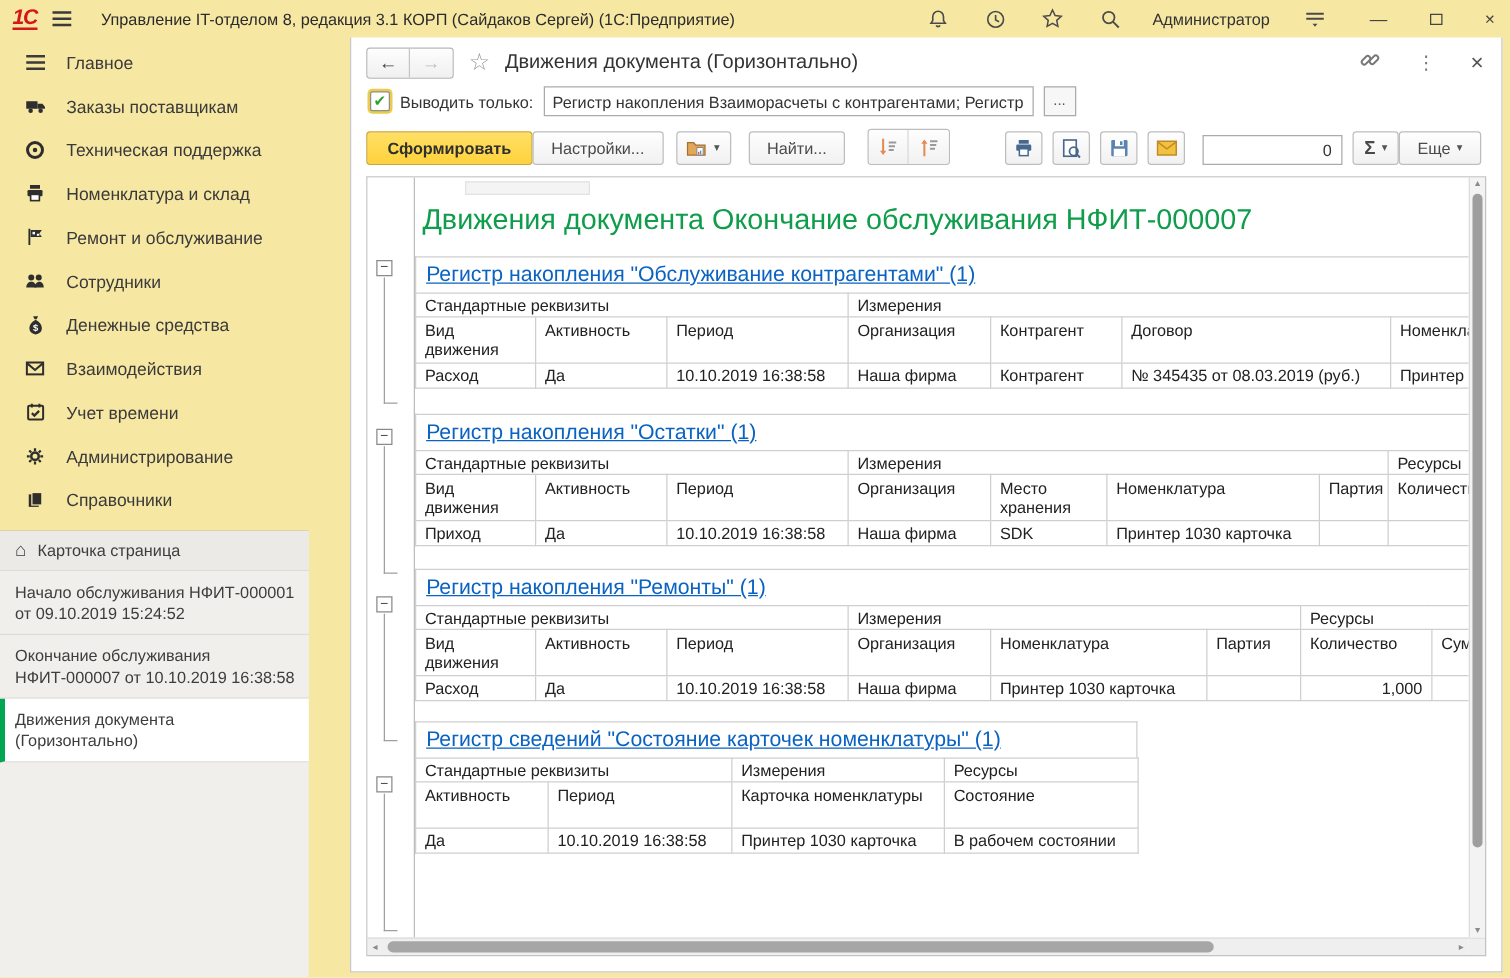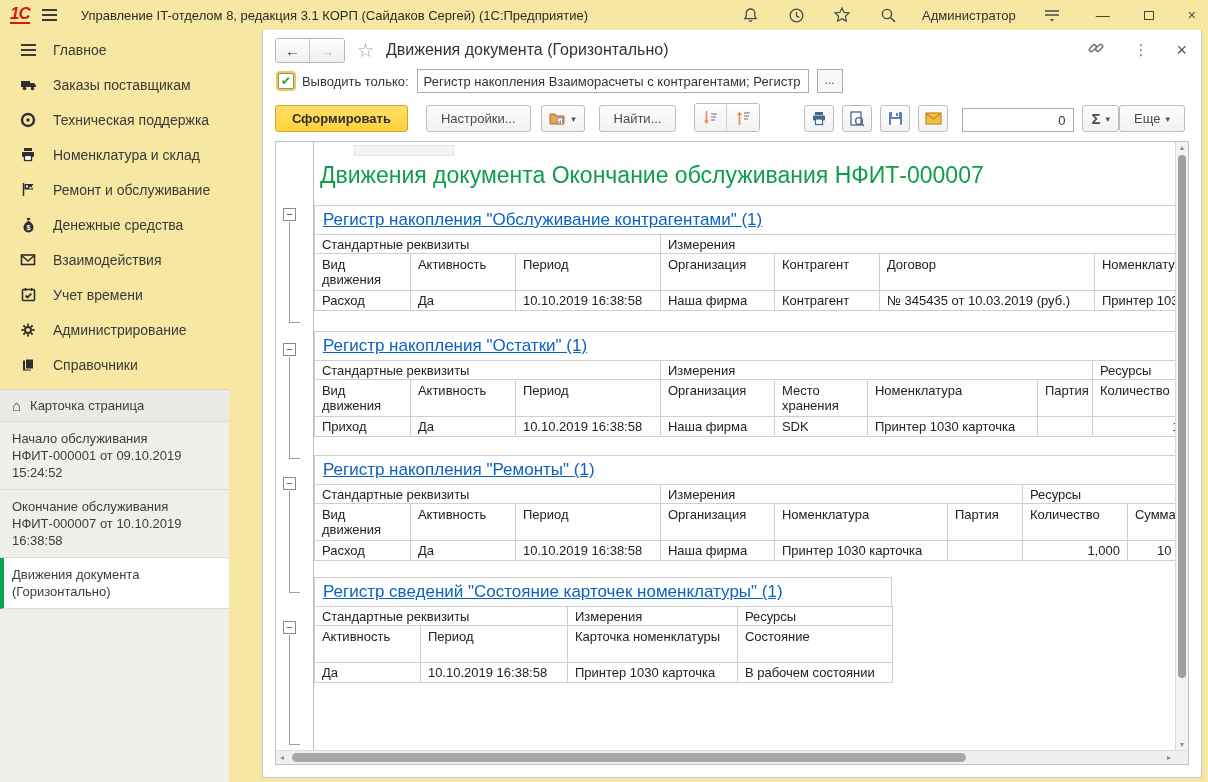--- a/index.html
+++ b/index.html
@@ -217,20 +217,31 @@
               <path d="M2.5 1v13" stroke="#2e2e2e" stroke-width="1.5"></path>
               <path d="M3.5 2h9l-2 2.8 2 2.8h-9z" fill="#2e2e2e"></path>
               <rect x="5" y="3.5" width="2" height="2" fill="#fff"></rect>
               <rect x="8.5" y="5" width="2" height="1.6" fill="#fff"></rect>
             </svg>
           </span>
         <span>Ремонт и обслуживание</span>
       </div>
       <div class="menu-item">
         <span class="mi-ico">
+          <svg width="16" height="14" viewBox="0 0 16 14">
+              <circle cx="5" cy="4" r="2.4" fill="#2e2e2e"></circle>
+              <circle cx="11" cy="4" r="2.4" fill="#2e2e2e"></circle>
+              <path d="M1 12c0-3 2-4.6 4-4.6S9 9 9 12z" fill="#2e2e2e"></path>
+              <path d="M7.5 12c.3-2.6 2-4.6 3.8-4.6 2 0 3.7 1.6 3.7 4.6z" fill="#2e2e2e"></path>
+            </svg>
+          </span>
+        <span>Сотрудники</span>
+      </div>
+      <div class="menu-item">
+        <span class="mi-ico">
           <svg width="15" height="16" viewBox="0 0 15 16">
               <path d="M5.5 1h4L8.3 3.4H6.7z" fill="#2e2e2e"></path>
               <path d="M7.5 3.8C4.3 5.6 2.5 8 2.5 10.5a5 5 0 0 0 10 0c0-2.5-1.8-4.9-5-6.7z" fill="#2e2e2e"></path>
               <text x="7.5" y="13" font-size="7.5" fill="#fff" text-anchor="middle" font-weight="bold">$</text>
             </svg>
           </span>
         <span>Денежные средства</span>
       </div>
       <div class="menu-item">
         <span class="mi-ico">
@@ -308,21 +319,21 @@
 
     <div class="filter-row">
       <span class="chk">✔</span>
       <span class="filter-label">Выводить только:</span>
       <input class="filter-field" readonly="" value="Регистр накопления Взаиморасчеты с контрагентами; Регистр н" style="">
       <span class="dots-btn">...</span>
     </div>
 
     <div class="toolbar-row">
       <button class="btn btn-generate">Сформировать</button>
-      <button class="btn" style="margin-left:18px;">Настройки...</button>
+      <button class="btn" style="">Настройки...</button>
       <button class="btn icobtn" style="margin-left:10px;width:44px;">
         <svg width="17" height="15" viewBox="0 0 17 15">
               <path d="M1 3h5l1.5 2H15v8H1z" fill="#e2a75b" stroke="#a86f2e" stroke-width="1"></path>
               <rect x="8.5" y="7" width="5" height="6" fill="#fff" stroke="#888" stroke-width="0.8"></rect>
               <rect x="9.5" y="10.5" width="1" height="2" fill="#d04a3a"></rect>
               <rect x="11" y="9.5" width="1" height="3" fill="#5a87c5"></rect>
             </svg>
         <span class="caret">▾</span>
       </button>
       <button class="btn" style="margin-left:14px;">Найти...</button>
@@ -424,21 +435,21 @@
               <td>Контрагент</td>
               <td>Договор</td>
               <td>Номенклатура</td>
             </tr>
             <tr class="data-row">
               <td class="mv mv-exp">Расход</td>
               <td>Да</td>
               <td>10.10.2019 16:38:58</td>
               <td>Наша фирма</td>
               <td>Контрагент</td>
-              <td>№ 345435 от 10.03.2019 (руб.)</td>
+              <td>№ 345435 от 08.03.2019 (руб.)</td>
               <td>Принтер 1030 карточка</td>
             </tr>
           </tbody>
               </table>
         </div>
 
         <div class="section s2">
           <div class="sec-heading">
             <span class="sec-link">Регистр накопления "Остатки" (1)</span>
           </div>

